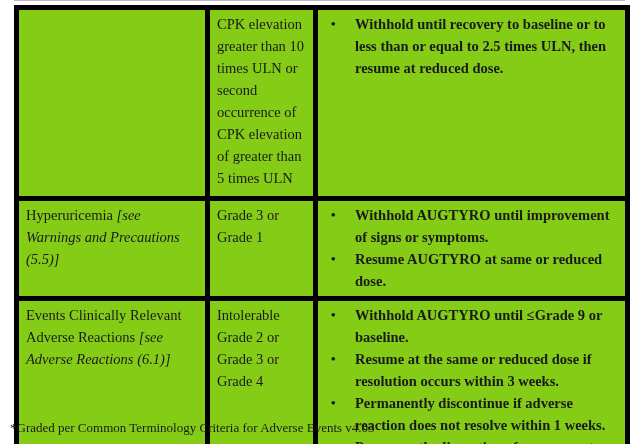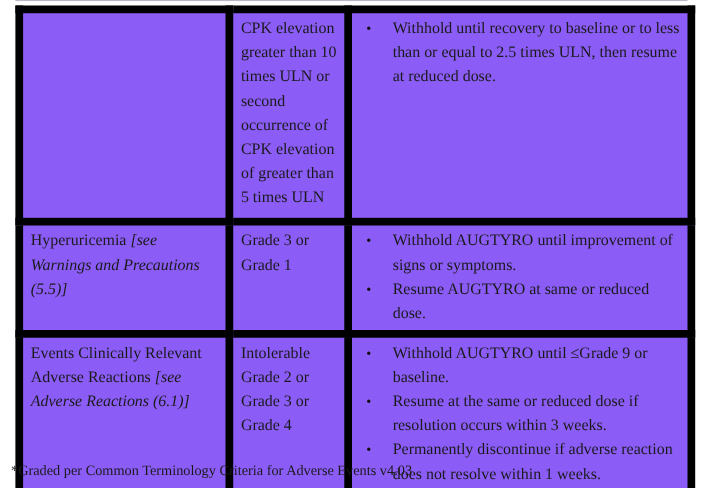--- a/index.html
+++ b/index.html
@@ -39,43 +39,44 @@
     left: 14px;
     top: 5px;
     width: 611px;
     border-collapse: collapse;
     table-layout: fixed;
     font-size: 14.5px;
     line-height: 22px;
   }
 
   .adverse-table td {
-    border: 7px solid #000000;
+    border: 5px solid #000000;
     vertical-align: top;
     padding: 3px 6px 4px 7px;
-    background: #8b5cf6;
+    background: #84cc16;
   }
 
   col.col-reaction { width: 191px; }
   col.col-severity { width: 108px; }
   col.col-action   { width: 312px; }
 
   .cell-text {
     margin: 0;
     padding: 0;
   }
   .cell-text .note {
     font-style: italic;
   }
 
   
   ul.action-list {
     margin: 0;
     padding: 0;
     list-style: none;
+    font-weight: bold;
   }
   ul.action-list > li {
     position: relative;
     padding-left: 30px;
     margin: 0 0 0 0;
   }
   ul.action-list > li::before {
     content: "\2022";
     position: absolute;
     left: 6px;

